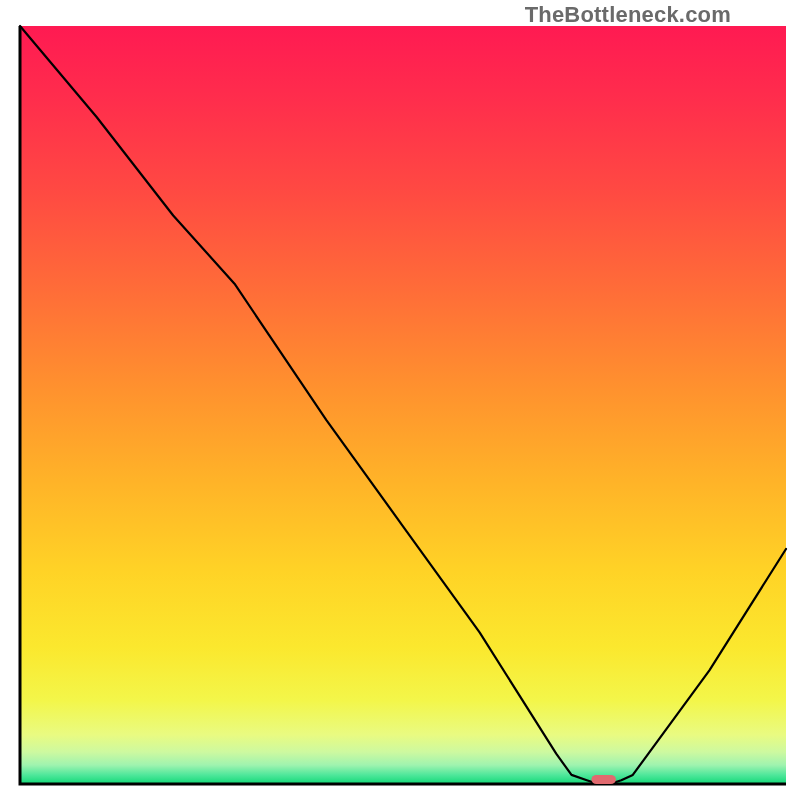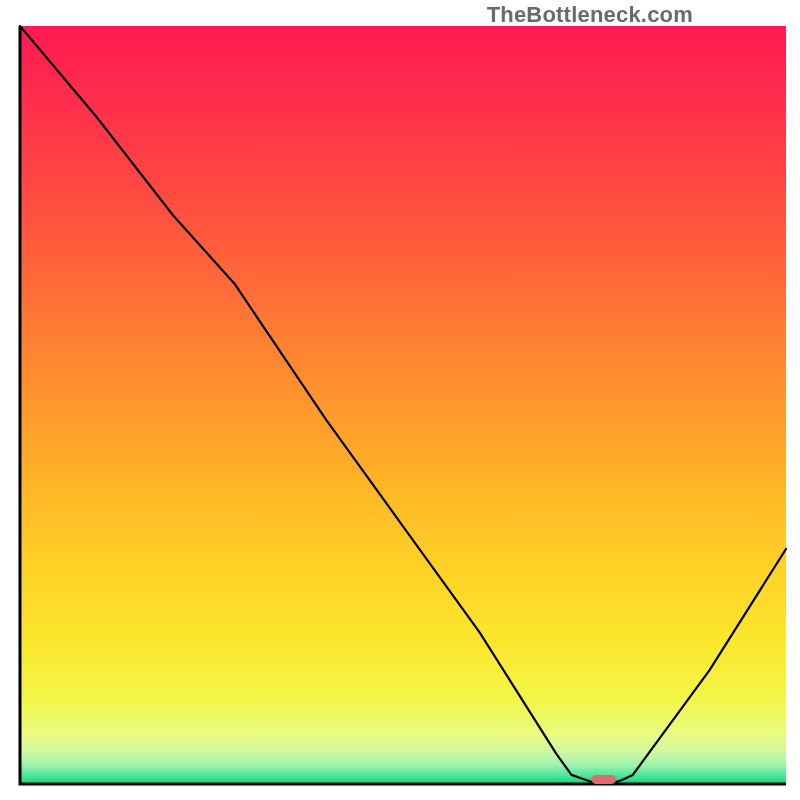--- a/index.html
+++ b/index.html
@@ -7,20 +7,21 @@
     padding: 0;
     width: 800px;
     height: 800px;
     background: #ffffff;
     font-family: Arial, Helvetica, sans-serif;
   }
   .container {
     position: relative;
     width: 699px;
     height: 800px;
+    padding-left: 38px;
   }
   .watermark {
     position: absolute;
     top: 2px;
     right: 6px;
     font-size: 22px;
     font-weight: bold;
     color: #6a6a6a;
     letter-spacing: 0.2px;
   }

